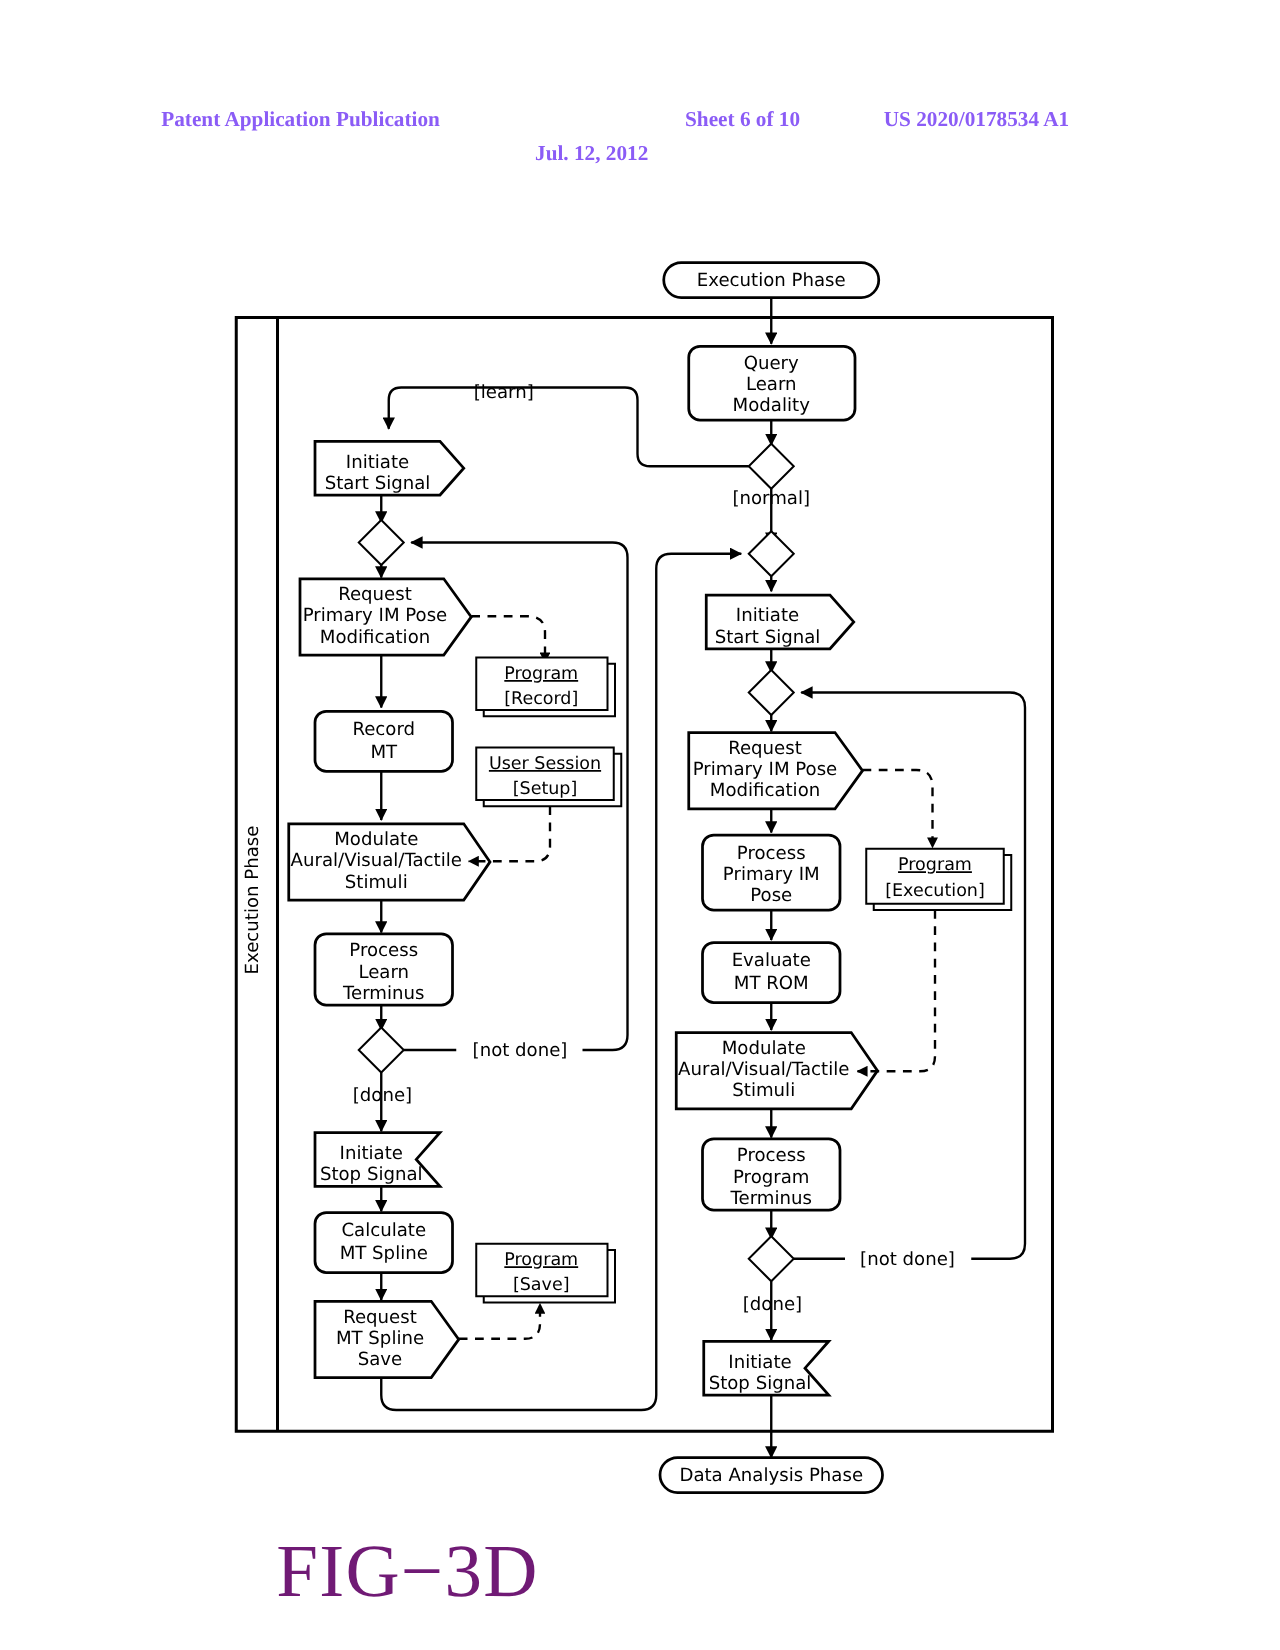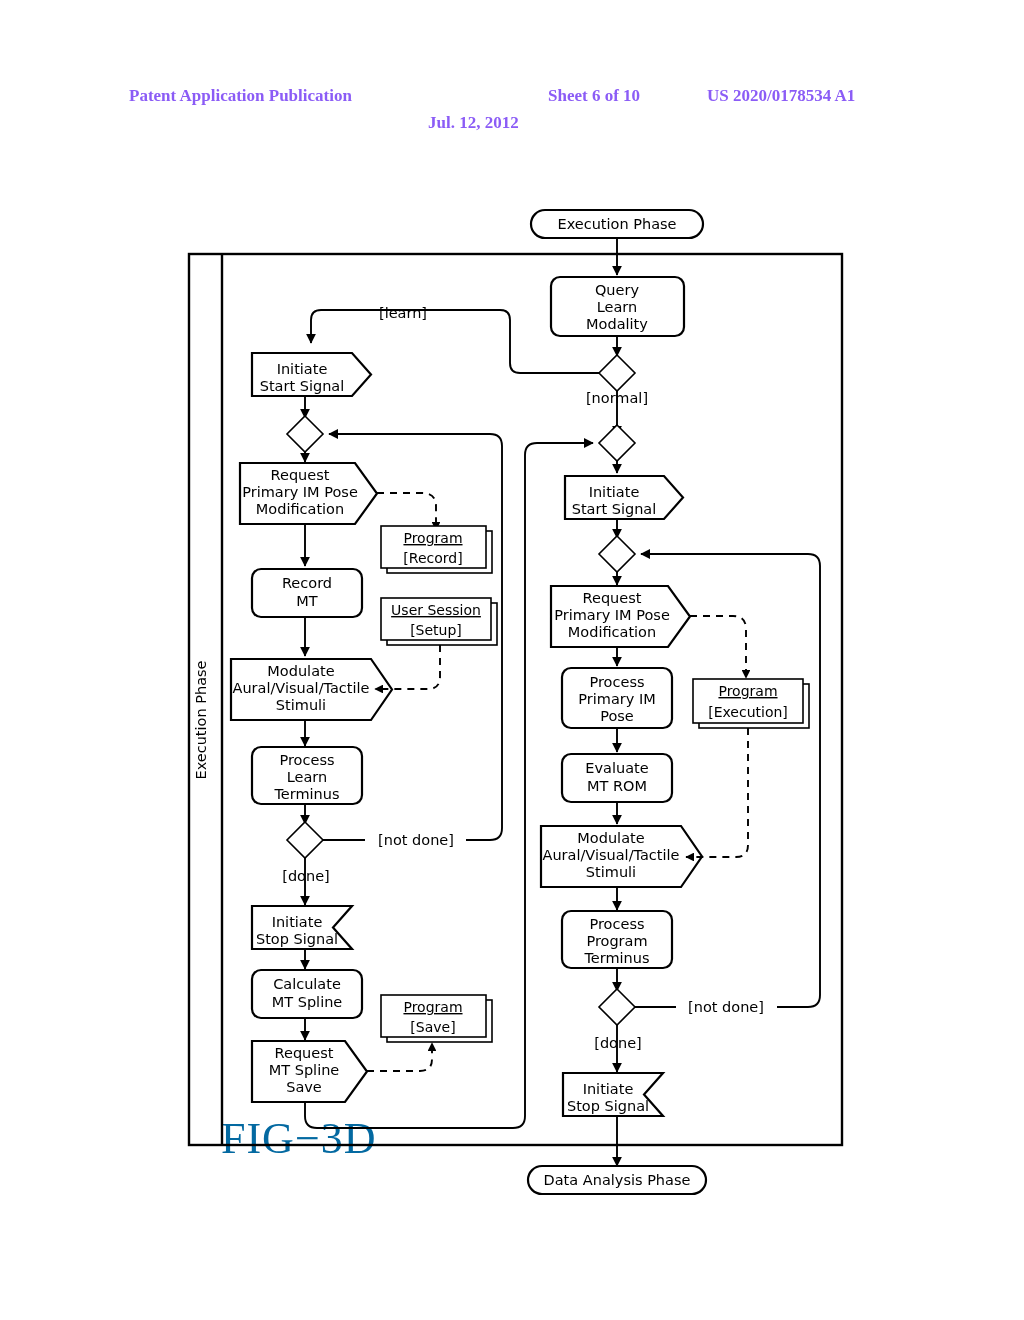--- a/index.html
+++ b/index.html
@@ -7,22 +7,22 @@
   #sheet{position:absolute;left:0;top:0;width:1024px;height:1320px;overflow:hidden;background:#fff;}
 
   .hdr{position:absolute;top:86px;left:0;width:1024px;height:28px;
        font-family:"Liberation Serif",serif;font-weight:bold;font-size:17px;color:#8b5cf6;}
   .hdr span{position:absolute;white-space:nowrap;}
   .hdr-pub{left:129px;top:0;}
   .hdr-date{left:428px;top:0;margin-top:27px;}
   .hdr-sheet{left:548px;top:0;}
   .hdr-num{left:707px;top:0;}
 
-  .figlabel{position:absolute;left:221px;top:1113px;
-            font-family:"Liberation Serif",serif;font-size:44px;letter-spacing:1px;color:#0369a1;}
+  .figlabel{position:absolute;left:221px;top:1223px;
+            font-family:"Liberation Serif",serif;font-size:60px;letter-spacing:1px;color:#701a75;}
 
   svg.diagram{position:absolute;left:0;top:0;width:1024px;height:1320px;}
   svg.diagram text{font-family:"DejaVu Sans",sans-serif;fill:#000;}
   .nt{font-size:14.5px;text-anchor:middle;}
   .nt-sm{font-size:14px;text-anchor:middle;}
   .gt{font-size:14.5px;text-anchor:middle;}
   .lane{font-size:14.5px;text-anchor:middle;}
   .shape{fill:#ffffff;stroke:#000000;stroke-width:2.2;}
   .shape-thin{fill:#ffffff;stroke:#000000;stroke-width:1.6;}
   .flow{fill:none;stroke:#000000;stroke-width:1.9;}

